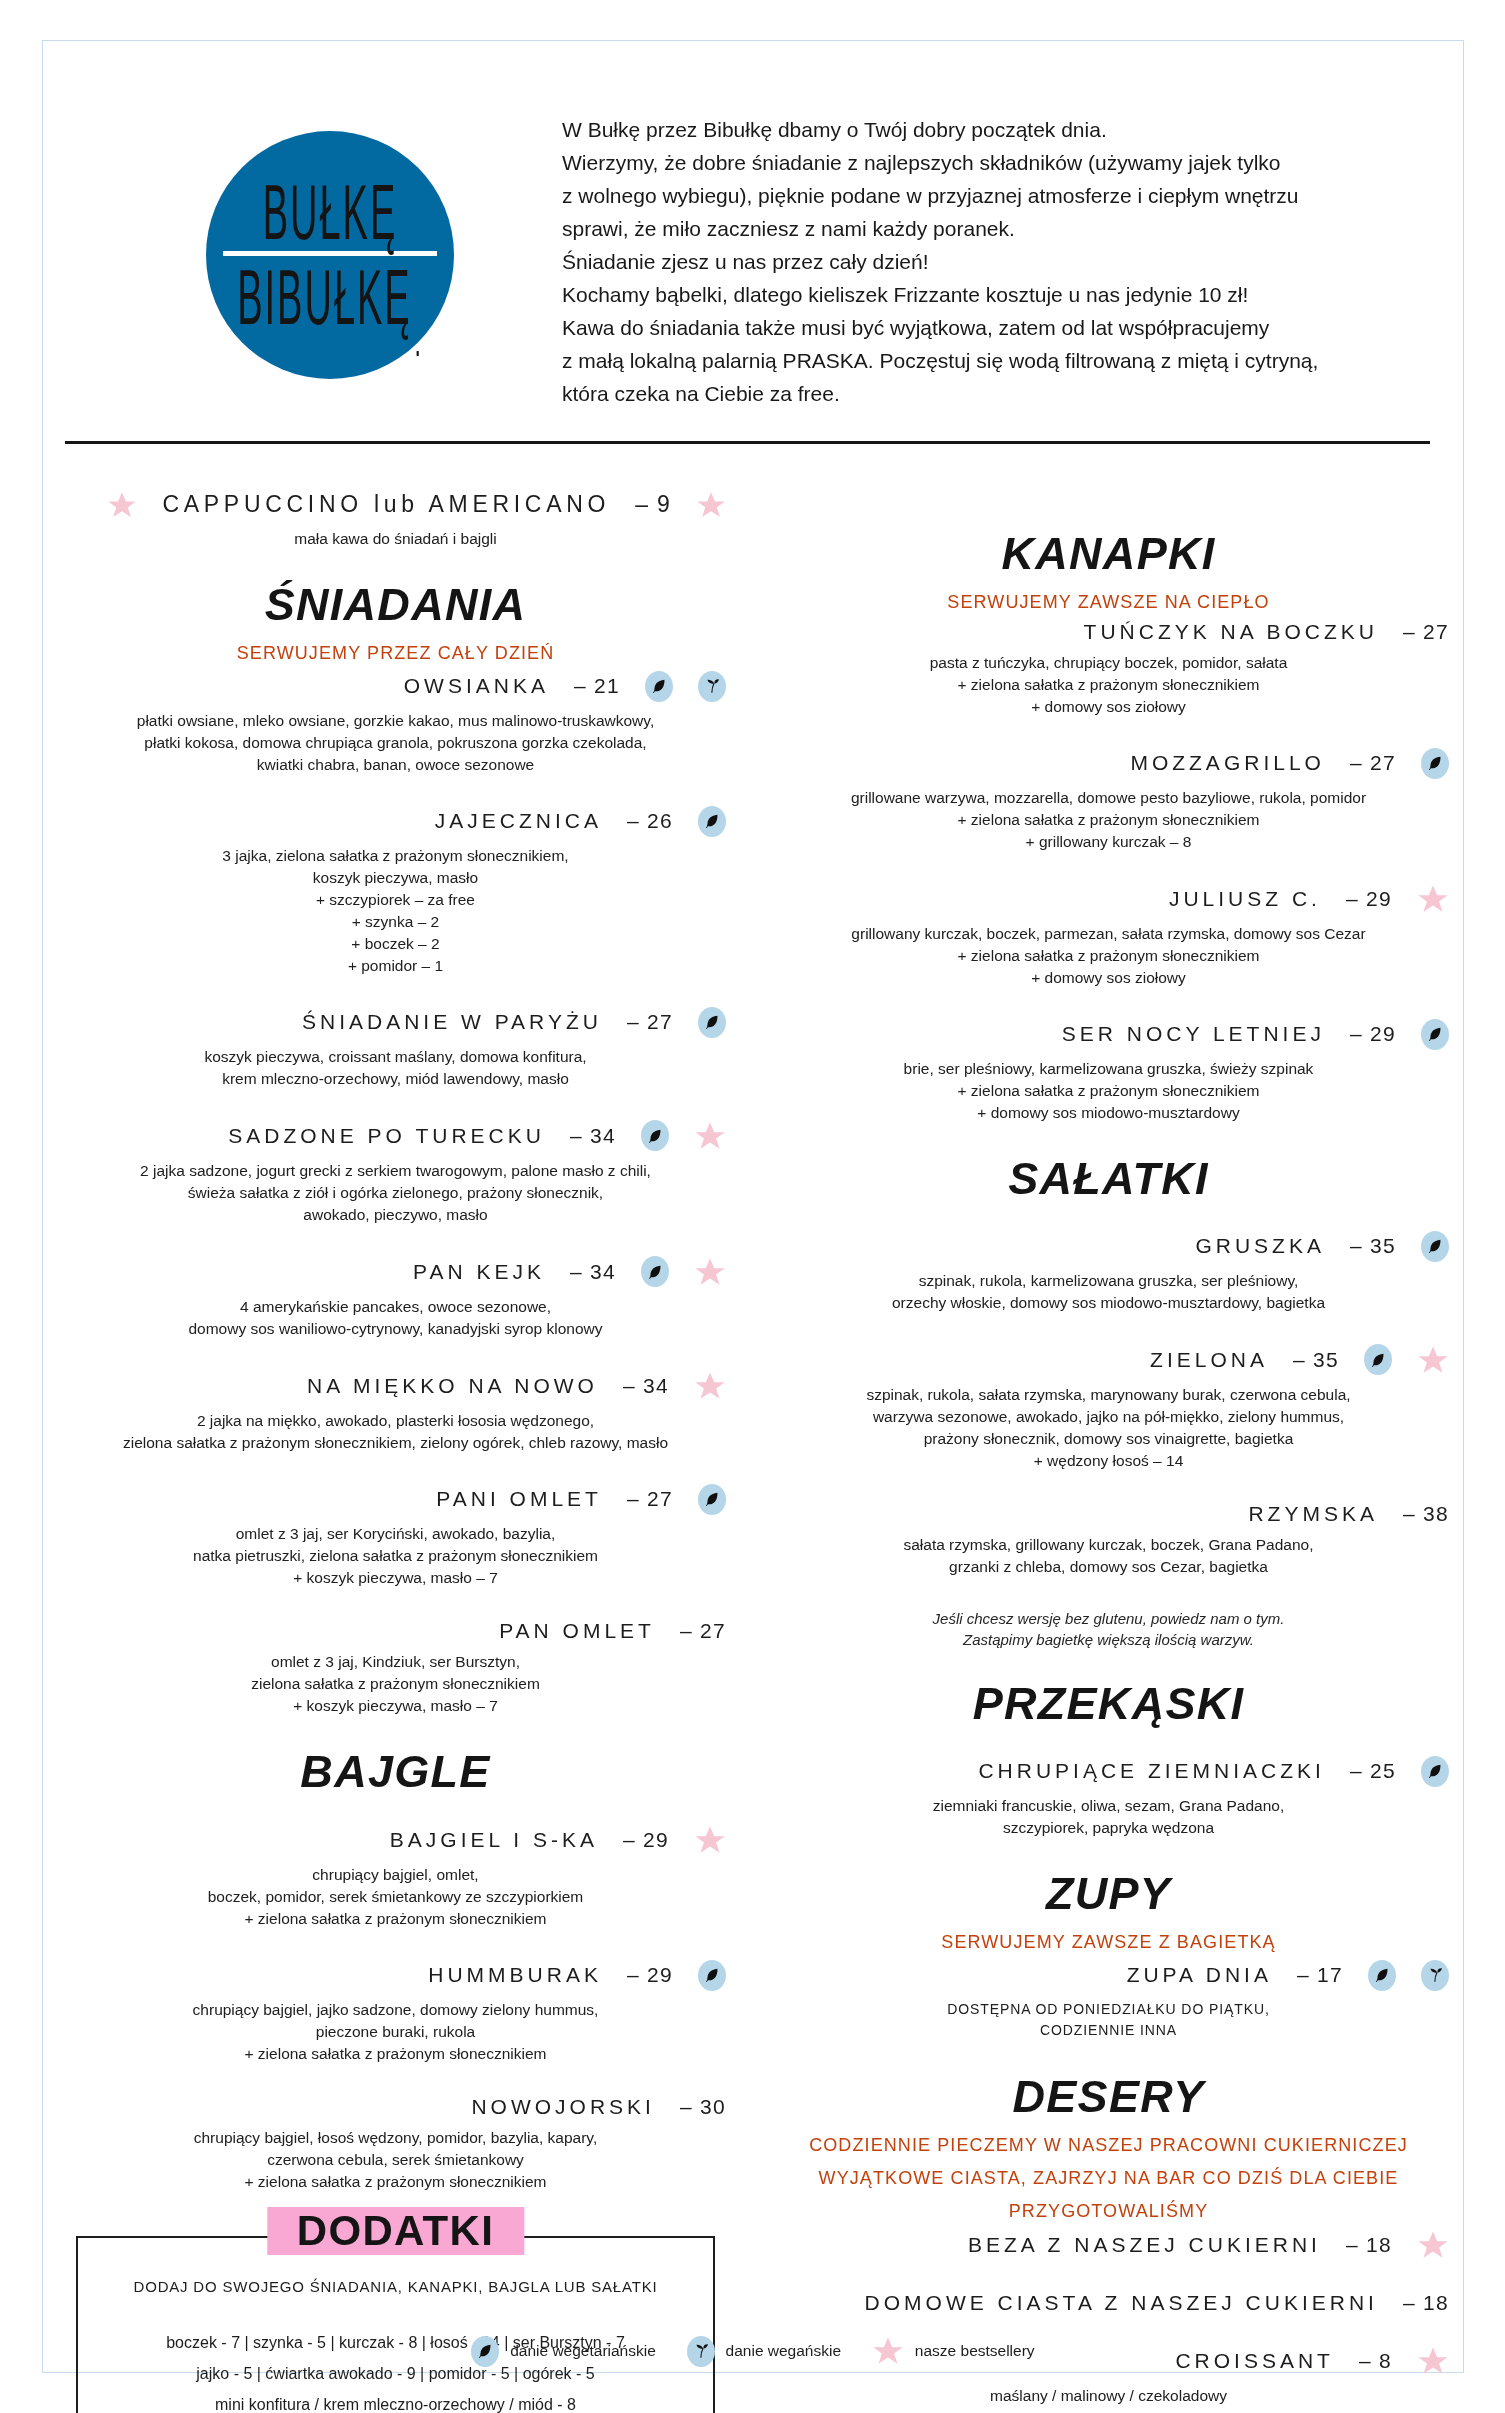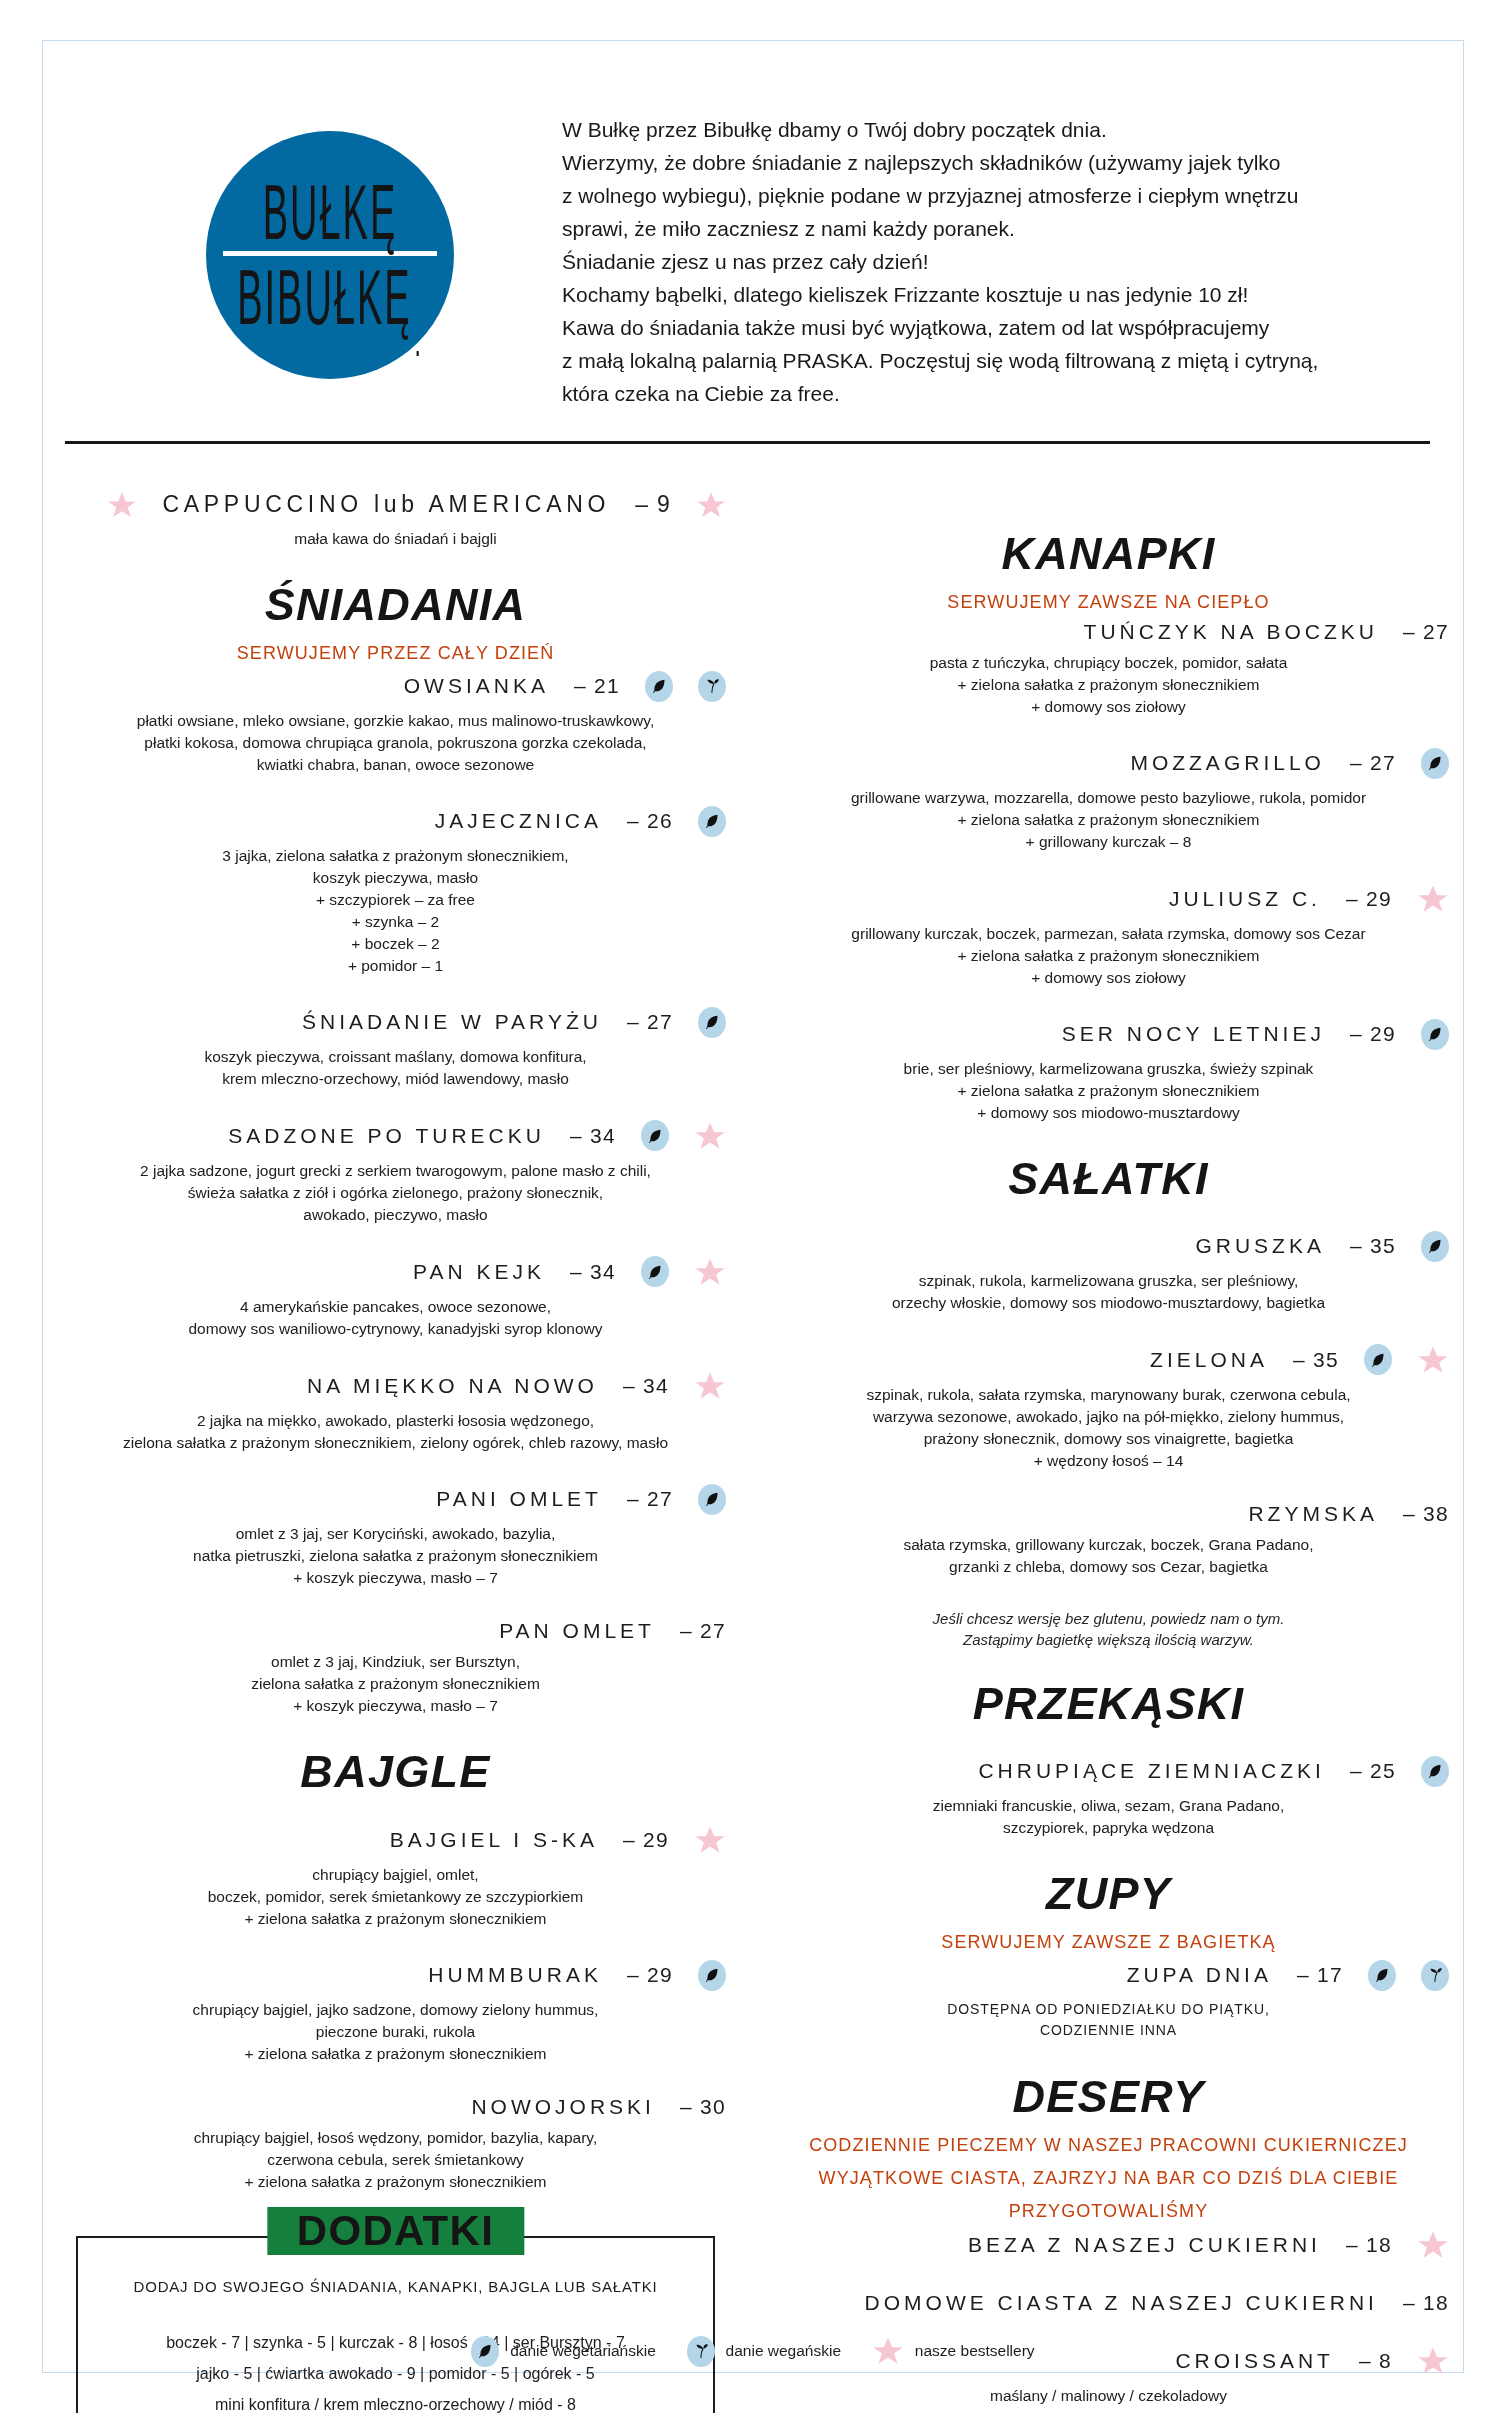--- a/index.html
+++ b/index.html
@@ -39,21 +39,21 @@
 
   .note{font-style:italic;font-size:15px;line-height:21.6px;color:#262626;margin:2.7px 0 28px;}
 
   .icon-ellipse{width:28px;height:31px;border-radius:50%;background:#b5d6e9;display:inline-flex;align-items:center;justify-content:center;flex:none;}
   .icon-ellipse svg{width:18px;height:18px;fill:#101010;}
   .star-icon{display:inline-flex;flex:none;}
   .star-icon svg{width:32px;height:32px;fill:#f6c7d3;}
   .menu-item.coffee .star-icon svg{width:30px;height:30px;}
 
   .addons-box{border:2px solid #1d1d1d;margin:43px 10.8px 0;position:relative;padding:30px 19px 34px;}
-  .box-title{position:absolute;top:-31px;left:50%;transform:translateX(-50%);background:#15803d;padding:0 30px;font-size:42px;font-weight:700;letter-spacing:1.3px;white-space:nowrap;color:#151515;}
+  .box-title{position:absolute;top:-31px;left:50%;transform:translateX(-50%);background:#f9a8d4;padding:0 30px;font-size:42px;font-weight:700;letter-spacing:1.3px;white-space:nowrap;color:#151515;}
   .box-sub{font-size:15px;letter-spacing:0.8px;margin:10.8px 0 23px;color:#1d1d1d;}
   .box-lines{font-size:16px;line-height:31px;color:#1d1d1d;margin-top:32px;}
 
   .legend{position:absolute;top:2335px;left:0;width:100%;display:flex;justify-content:center;align-items:center;gap:10.8px;font-size:15.5px;color:#1d1d1d;}
   .legend .group-gap{width:9.4px;}
 </style>
 </head>
 <body>
 
 <div class="page">

